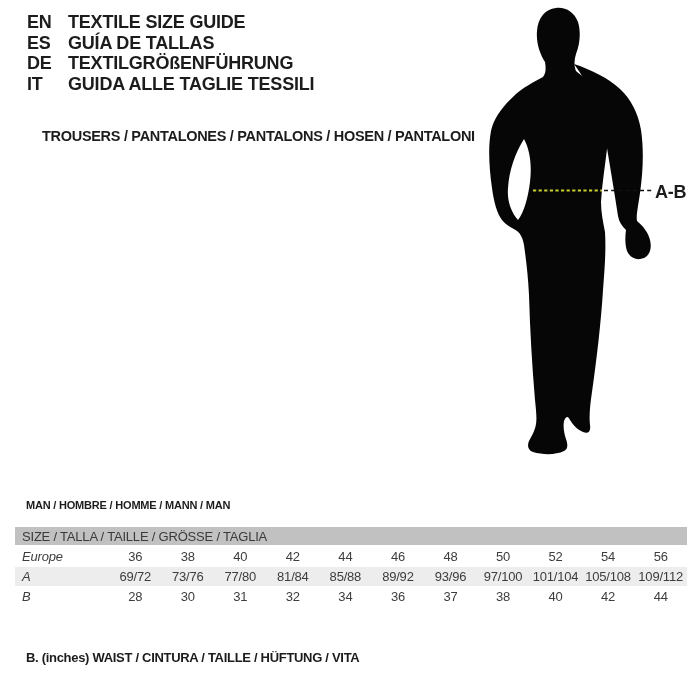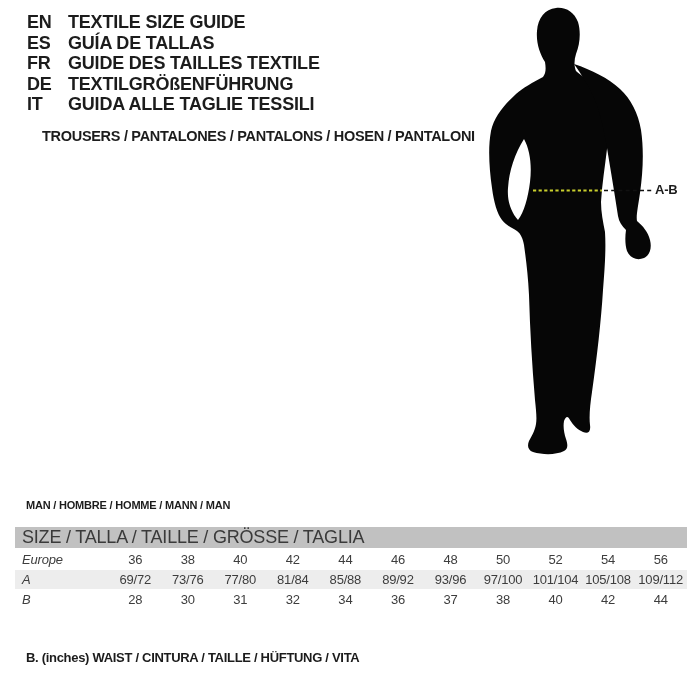--- a/index.html
+++ b/index.html
@@ -11,54 +11,50 @@
   .lang-block{position:absolute;left:27px;top:12px;}
   .lang-row{display:flex;line-height:20.5px;font-size:18px;font-weight:700;letter-spacing:-0.2px;}
   .lang-code{width:41px;flex:0 0 41px;}
   .garment-heading{
     position:absolute;left:26px;top:128px;font-size:14.5px;font-weight:700;letter-spacing:-0.3px;margin-left:16px;
   }
   
   .figure-wrap{position:absolute;left:480px;top:5px;width:200px;height:455px;}
   .figure-wrap svg{display:block;}
   .measure-label{
-    position:absolute;left:655px;top:182px;font-size:13px;font-weight:700;letter-spacing:-0.2px;
+    position:absolute;left:655px;top:182px;font-size:18px;font-weight:700;letter-spacing:-0.2px;
   }
   
   .section-heading{position:absolute;left:26px;top:499px;font-size:11px;font-weight:700;letter-spacing:-0.2px;}
   
   .table-wrap{position:absolute;left:15px;top:527px;width:672px;}
   table{border-collapse:collapse;table-layout:fixed;width:672px;font-size:13px;color:#3d3d3d;}
   col.c-label{width:94px;}
   thead th{
     background:#c1c1c1;height:18px;text-align:left;font-weight:400;color:#3a3a3a;
-    padding:0 0 0 7px;font-size:18px;letter-spacing:-0.2px;border-bottom:2px solid #ffffff;
+    padding:0 0 0 7px;font-size:13px;letter-spacing:-0.2px;border-bottom:2px solid #ffffff;
   }
   tbody td{height:19px;text-align:center;padding:0;border-bottom:1px solid #ffffff;letter-spacing:-0.2px;}
   tbody td.rl{text-align:left;padding-left:7px;font-style:italic;}
   tbody tr:nth-child(even){background:#ededed;}
   tbody tr:nth-child(odd){background:#ffffff;}
   
   .notes{position:absolute;left:26px;top:649px;font-size:13px;font-weight:700;line-height:18px;letter-spacing:-0.3px;}
 </style>
 </head>
 <body>
 
 <div class="lang-block">
   <div class="lang-row">
     <span class="lang-code">EN</span>
     <span class="lang-label">TEXTILE SIZE GUIDE</span>
   </div>
   <div class="lang-row">
     <span class="lang-code">ES</span>
     <span class="lang-label">GUÍA DE TALLAS</span>
-  </div>
-  <div class="lang-row">
-    <span class="lang-code">FR</span>
-    <span class="lang-label">GUIDE DES TAILLES TEXTILE</span>
   </div>
   <div class="lang-row">
     <span class="lang-code">DE</span>
     <span class="lang-label">TEXTILGRÖßENFÜHRUNG</span>
   </div>
   <div class="lang-row">
     <span class="lang-code">IT</span>
     <span class="lang-label">GUIDA ALLE TAGLIE TESSILI</span>
   </div>
 </div>

